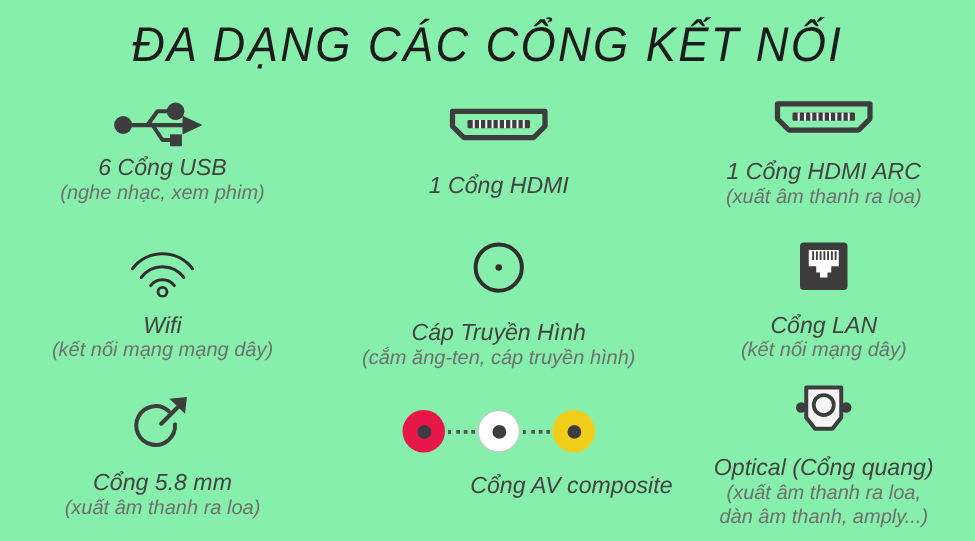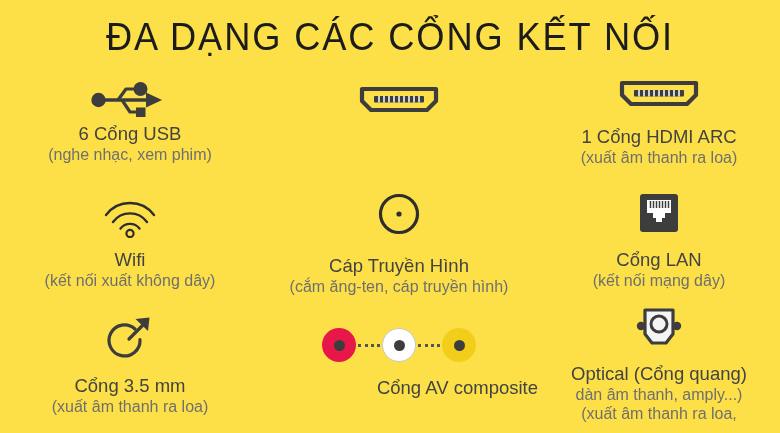--- a/index.html
+++ b/index.html
@@ -11,21 +11,22 @@
     height: 433px;
     background: #f5f5f5;
     font-family: "Liberation Sans", sans-serif;
     color: #444444;
     overflow: hidden;
   }
   .infographic {
     position: relative;
     width: 780px;
     height: 433px;
-    background: #fde047;
+    background: #86efac;
+    font-style: italic;
   }
   .page-title {
     position: absolute;
     top: 14px;
     left: 0;
     width: 780px;
     text-align: center;
     font-size: 39px;
     line-height: 46px;
     letter-spacing: 2.0px;
@@ -143,20 +144,21 @@
           <line x1="31" y1="12" x2="31" y2="18.5"></line>
           <line x1="36" y1="12" x2="36" y2="18.5"></line>
           <line x1="41" y1="12" x2="41" y2="18.5"></line>
           <line x1="46" y1="12" x2="46" y2="18.5"></line>
           <line x1="51" y1="12" x2="51" y2="18.5"></line>
           <line x1="56" y1="12" x2="56" y2="18.5"></line>
           <line x1="61" y1="12" x2="61" y2="18.5"></line>
         </g>
       </svg>
     </div>
+    <div class="label" style="margin-top:20px">1 Cổng HDMI</div>
   </div>
 
   <div class="cell c-hdmiarc">
     <div class="icon-wrap">
       <svg class="ic" width="82" height="32" viewBox="0 0 82 32" aria-hidden="true">
         <path d="M4,5 L78,5 L78,17 L69,26 L13,26 L4,17 Z" fill="none" stroke="#3d3d3d" stroke-width="4.2" stroke-linejoin="round"></path>
         <rect x="16" y="12" width="50" height="6.5" rx="1" fill="#3d3d3d"></rect>
         <g stroke="#f5f5f5" stroke-width="1.6">
           <line x1="21" y1="12" x2="21" y2="18.5"></line>
           <line x1="26" y1="12" x2="26" y2="18.5"></line>
@@ -179,21 +181,21 @@
       <svg class="ic" width="58" height="42" viewBox="0 0 58 42" aria-hidden="true">
         <g fill="none" stroke="#2e2e2e" stroke-width="2.4" stroke-linecap="round">
           <path d="M5,19 A30,30 0 0 1 53,19"></path>
           <path d="M12,26 A21,21 0 0 1 46,26"></path>
           <path d="M19.5,32.5 A12,12 0 0 1 38.5,32.5"></path>
           <circle cx="29" cy="37.5" r="3.6" stroke-width="2.2"></circle>
         </g>
       </svg>
     </div>
     <div class="label" style="margin-top:10px">Wifi</div>
-    <div class="sublabel">(kết nối xuất không dây)</div>
+    <div class="sublabel">(kết nối mạng mạng dây)</div>
   </div>
 
   <div class="cell c-cable">
     <div class="icon-wrap">
       <svg class="ic" width="48" height="48" viewBox="0 0 48 48" aria-hidden="true">
         <circle cx="24" cy="24" r="18.5" fill="none" stroke="#2e2e2e" stroke-width="3.2"></circle>
         <circle cx="24" cy="24" r="2.6" fill="#2e2e2e"></circle>
       </svg>
     </div>
     <div class="label" style="margin-top:16px">Cáp Truyền Hình</div>
@@ -221,21 +223,21 @@
   </div>
 
   <div class="cell c-jack">
     <div class="icon-wrap">
       <svg class="ic" width="50" height="50" viewBox="0 0 50 50" aria-hidden="true">
         <path d="M30,17 A15.5,15.5 0 1 0 35,27.5" fill="none" stroke="#3d3d3d" stroke-width="3.2" stroke-linecap="round"></path>
         <line x1="24" y1="27" x2="42" y2="9" stroke="#3d3d3d" stroke-width="3.2" stroke-linecap="round"></line>
         <polygon points="44.5,5.5 43,19 30.5,7" fill="#3d3d3d"></polygon>
       </svg>
     </div>
-    <div class="label" style="margin-top:12px">Cổng 3.5 mm</div>
+    <div class="label" style="margin-top:12px">Cổng 5.8 mm</div>
     <div class="sublabel">(xuất âm thanh ra loa)</div>
   </div>
 
   <div class="cell c-av">
     <div class="rca-row">
       <div class="rca rca-red">
         <div class="rca-core"></div>
       </div>
       <div class="rca-link"></div>
       <div class="rca rca-white">
@@ -252,17 +254,17 @@
   <div class="cell c-optical">
     <div class="icon-wrap">
       <svg class="ic" width="52" height="46" viewBox="0 0 52 46" aria-hidden="true">
         <circle cx="8" cy="21" r="4.2" fill="#3d3d3d"></circle>
         <circle cx="44" cy="21" r="4.2" fill="#3d3d3d"></circle>
         <path d="M12,5 L40,5 L40,29 L33,38 L19,38 L12,29 Z" fill="#f5f5f5" stroke="#3d3d3d" stroke-width="3.2" stroke-linejoin="round"></path>
         <circle cx="26" cy="19" r="8" fill="none" stroke="#3d3d3d" stroke-width="3"></circle>
       </svg>
     </div>
     <div class="label" style="margin-top:11px">Optical (Cổng quang)</div>
+    <div class="sublabel">(xuất âm thanh ra loa,</div>
     <div class="sublabel">dàn âm thanh, amply...)</div>
-    <div class="sublabel">(xuất âm thanh ra loa,</div>
   </div>
 
 </div>
 
 </body></html>

